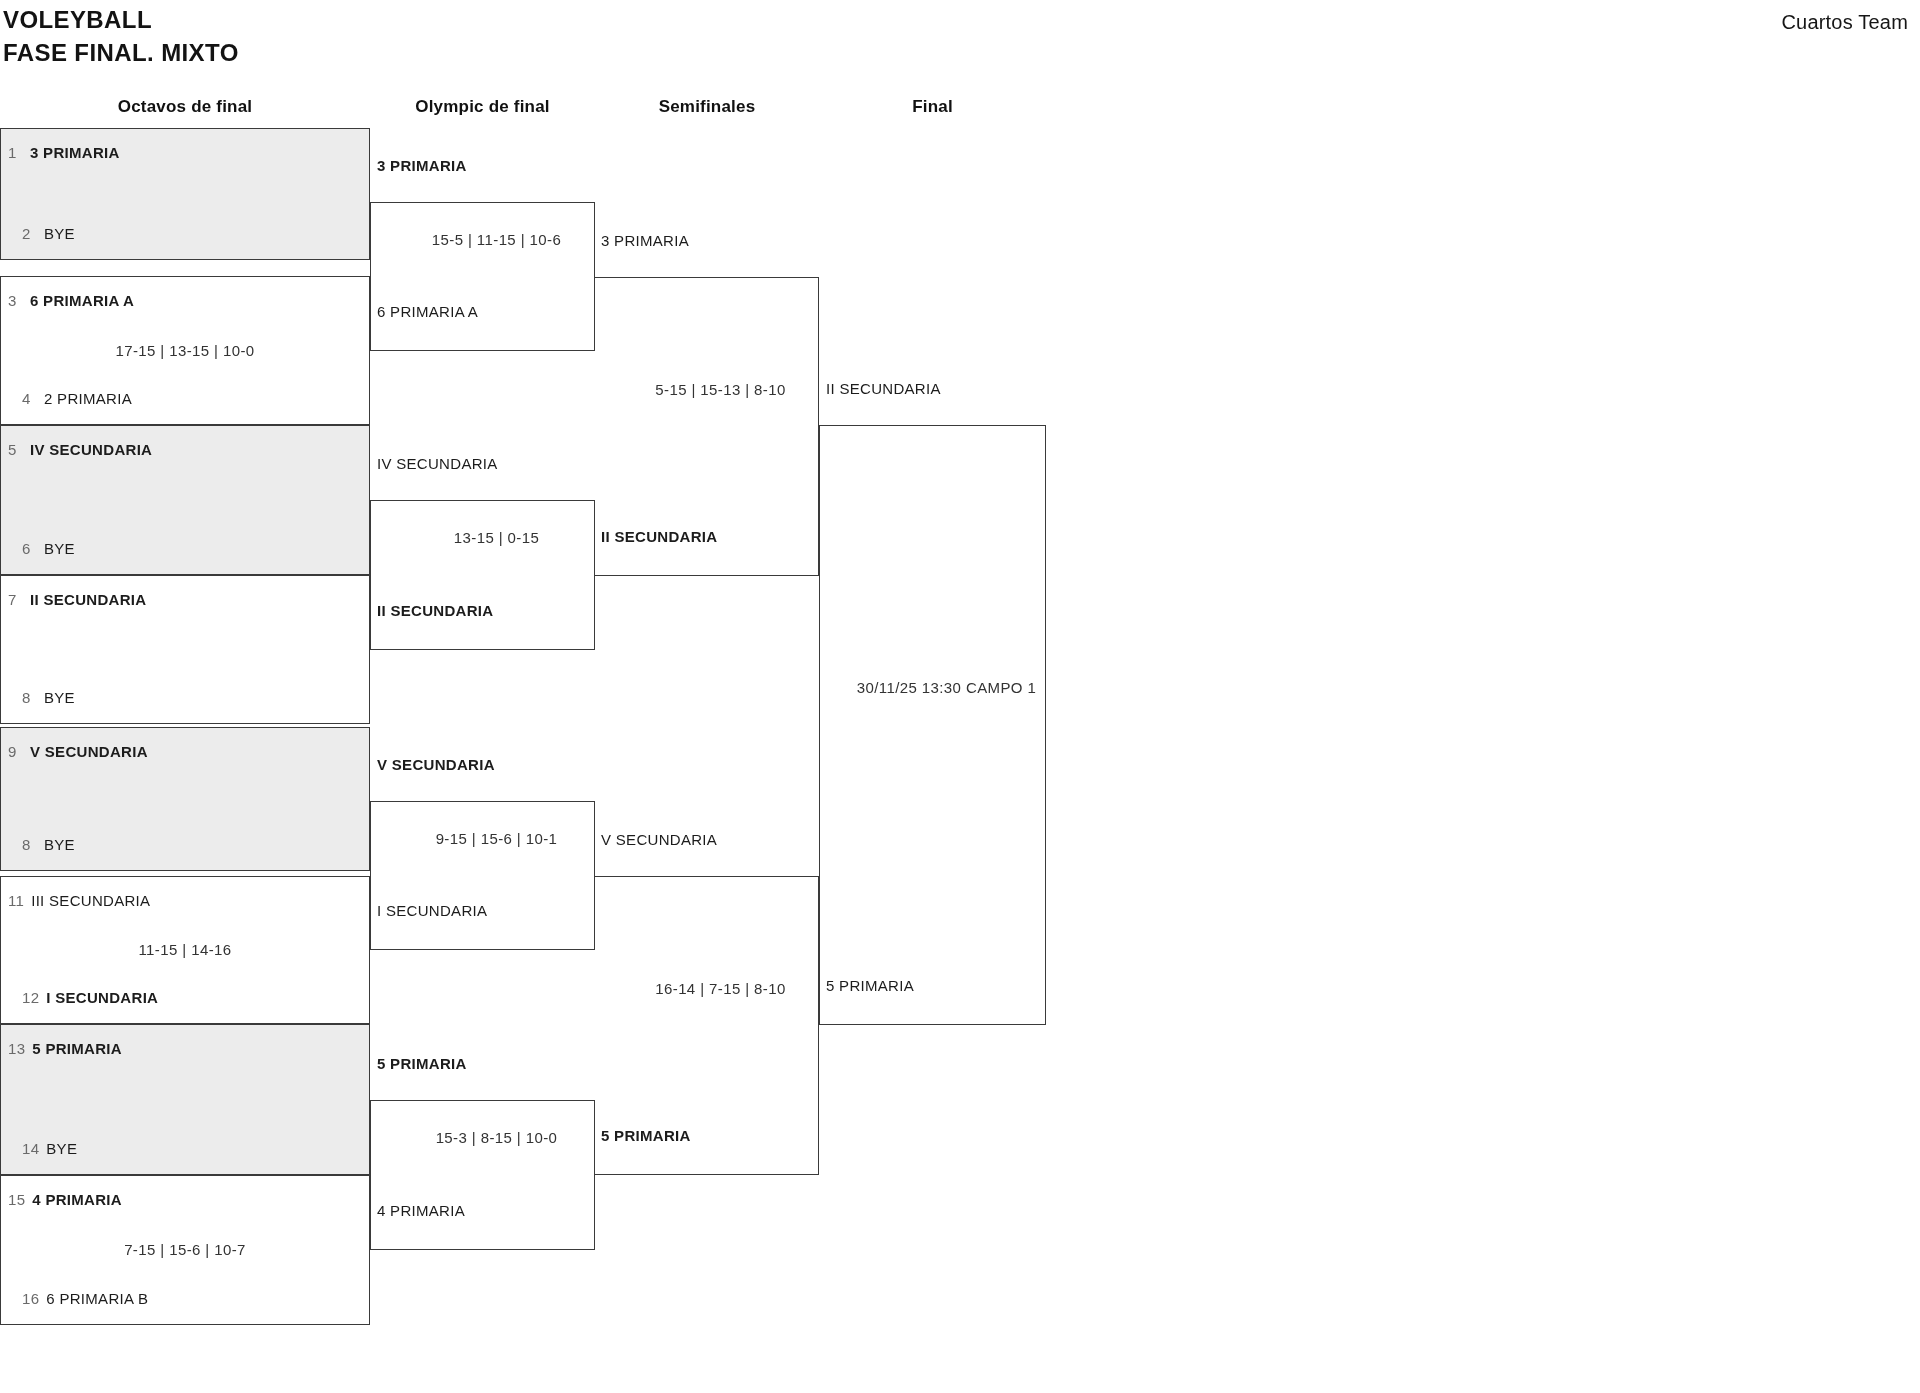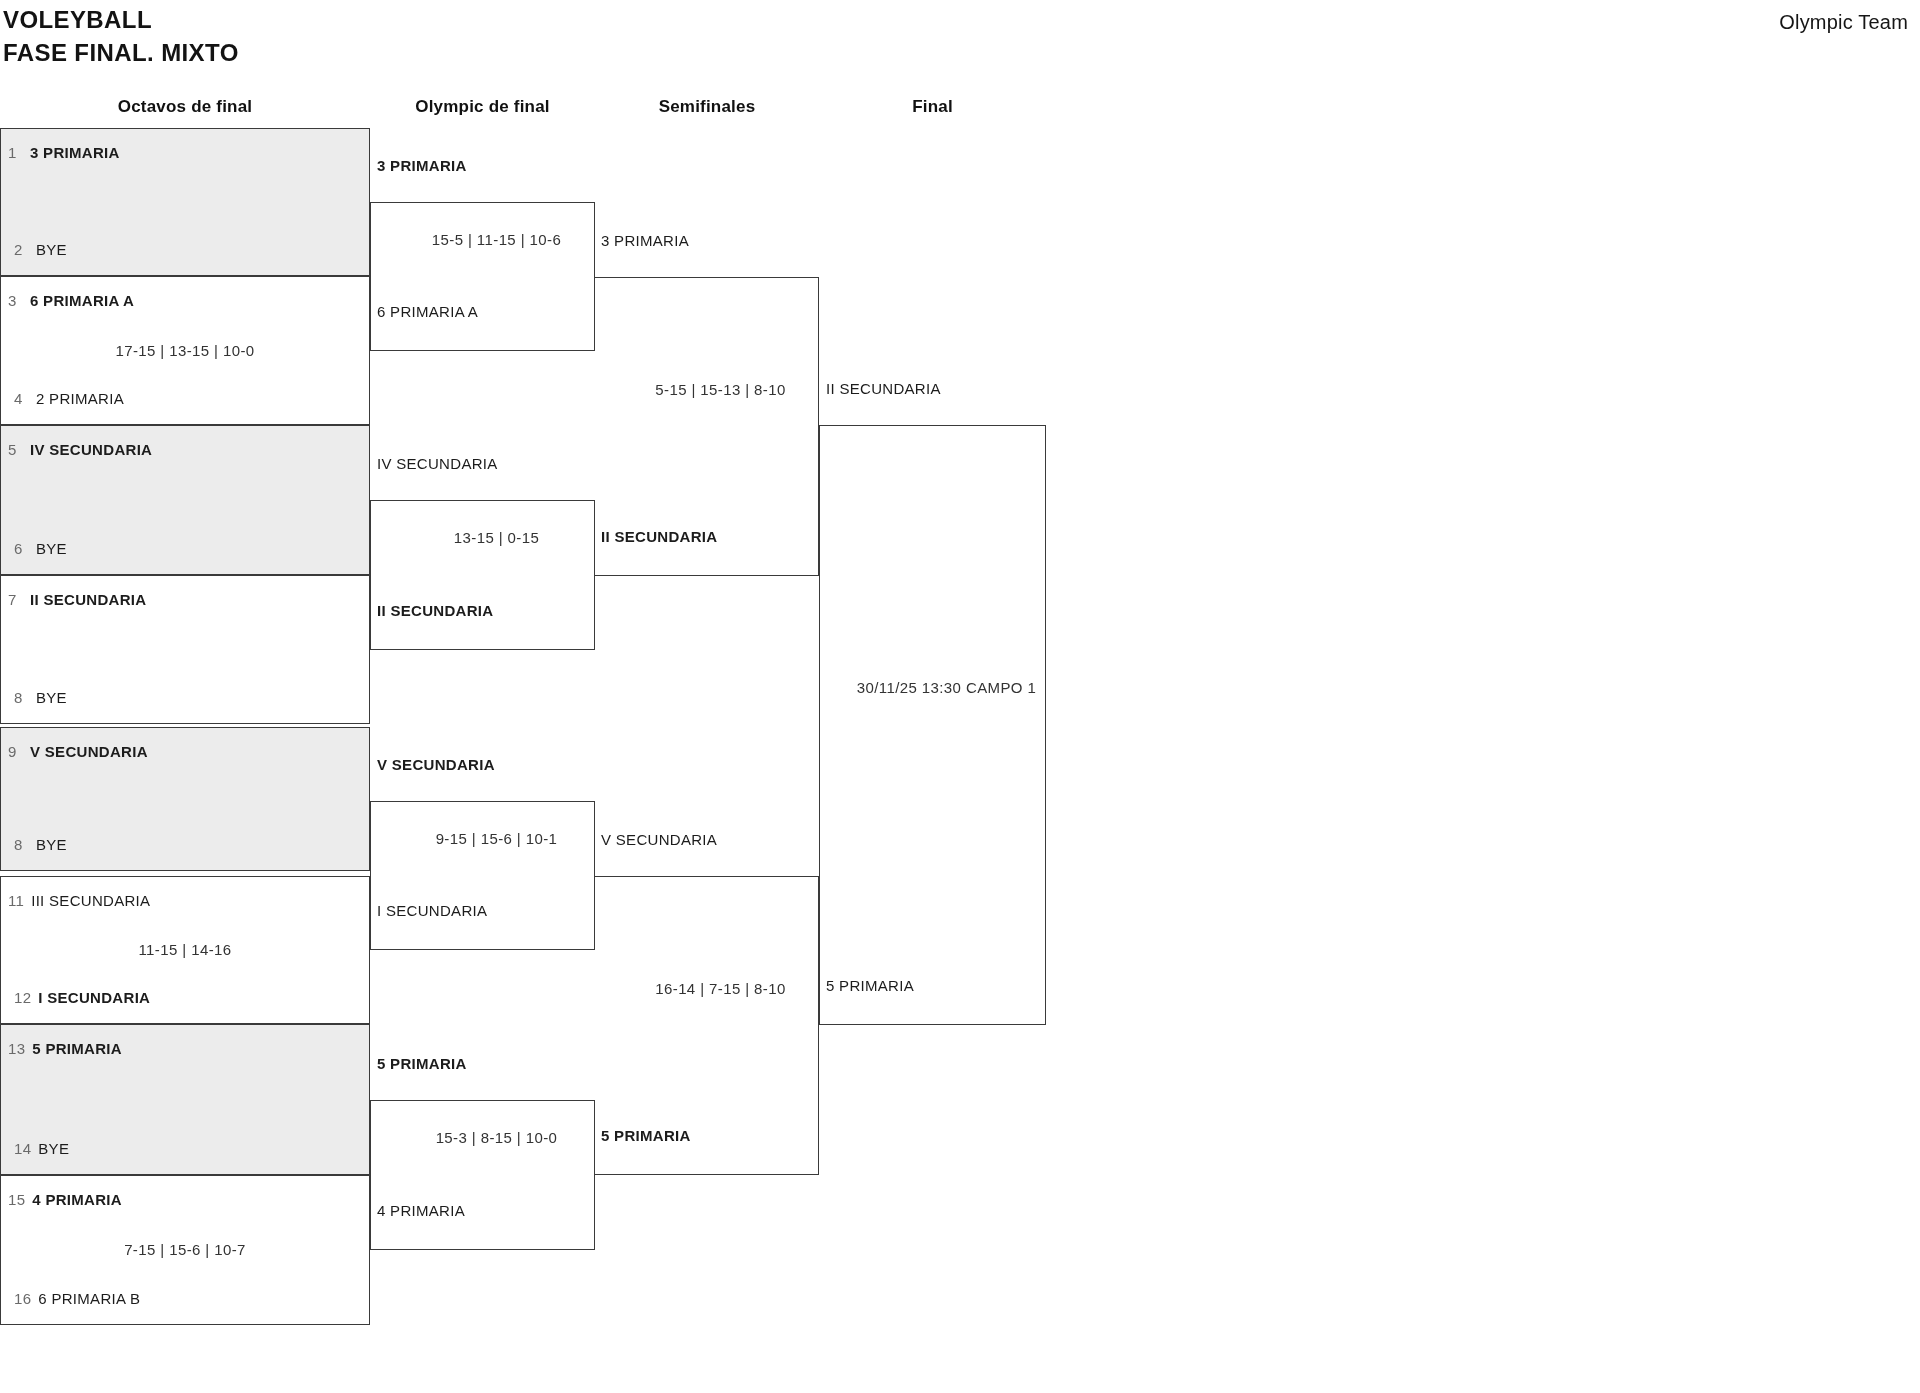--- a/index.html
+++ b/index.html
@@ -37,46 +37,46 @@
   .match{position:absolute;border:1px solid var(--c-border);background:transparent;}
   .match.shaded{background:var(--c-shade);}
   .match.no-left{border-left:none;}
 
   .team,.slot,.mid{
     font-size:15px;letter-spacing:.3px;color:var(--c-text);
     white-space:nowrap;height:18px;line-height:18px;
   }
   
   .r16 .slot-a{position:absolute;left:7px;top:15px;}
-  .r16 .slot-b{position:absolute;left:13px;bottom:16px;margin-top:32px;}
+  .r16 .slot-b{position:absolute;left:21px;bottom:16px;margin-top:32px;}
   .r16 .mid{position:absolute;left:0;right:0;top:calc(50% - 9px);text-align:center;color:var(--c-score);letter-spacing:.4px;}
   .seed{display:inline-block;min-width:15px;margin-right:7px;color:var(--c-seed);font-weight:400;}
 
   
   .adv .team-a{position:absolute;left:6px;top:-46px;}
   .adv .team-b{position:absolute;left:6px;bottom:29px;}
   .adv .mid{position:absolute;left:0;right:0;top:calc(50% - 46px);text-align:center;color:var(--c-score);letter-spacing:.4px;padding-left:28px;}
 
   .team{font-weight:400;}
   .team.b{font-weight:700;}
 </style>
 </head>
 <body>
 
 <div class="stage">
 
   <div class="page-title"><span>VOLEYBALL</span><br><span>FASE FINAL. MIXTO</span></div>
-  <div class="brand">Olympic Team</div>
+  <div class="brand">Cuartos Team</div>
 
   <div class="round-header" style="left:0;width:370px">Octavos de final</div>
   <div class="round-header" style="left:370px;width:225px">Olympic de final</div>
   <div class="round-header" style="left:595px;width:224px">Semifinales</div>
   <div class="round-header" style="left:819px;width:227px">Final</div>
 
-  <div class="match r16 shaded" style="left:0;top:128px;width:370px;height:148px">
+  <div class="match r16 shaded" style="left:0;top:128px;width:370px;height:132px">
     <div class="slot slot-a"><span class="seed">1</span><span class="team b">3 PRIMARIA</span></div>
     <div class="mid"></div>
     <div class="slot slot-b"><span class="seed">2</span><span class="team">BYE</span></div>
   </div>
 
   <div class="match r16" style="left:0;top:276px;width:370px;height:149px">
     <div class="slot slot-a"><span class="seed">3</span><span class="team b">6 PRIMARIA A</span></div>
     <div class="mid">17-15 | 13-15 | 10-0</div>
     <div class="slot slot-b"><span class="seed">4</span><span class="team">2 PRIMARIA</span></div>
   </div>

